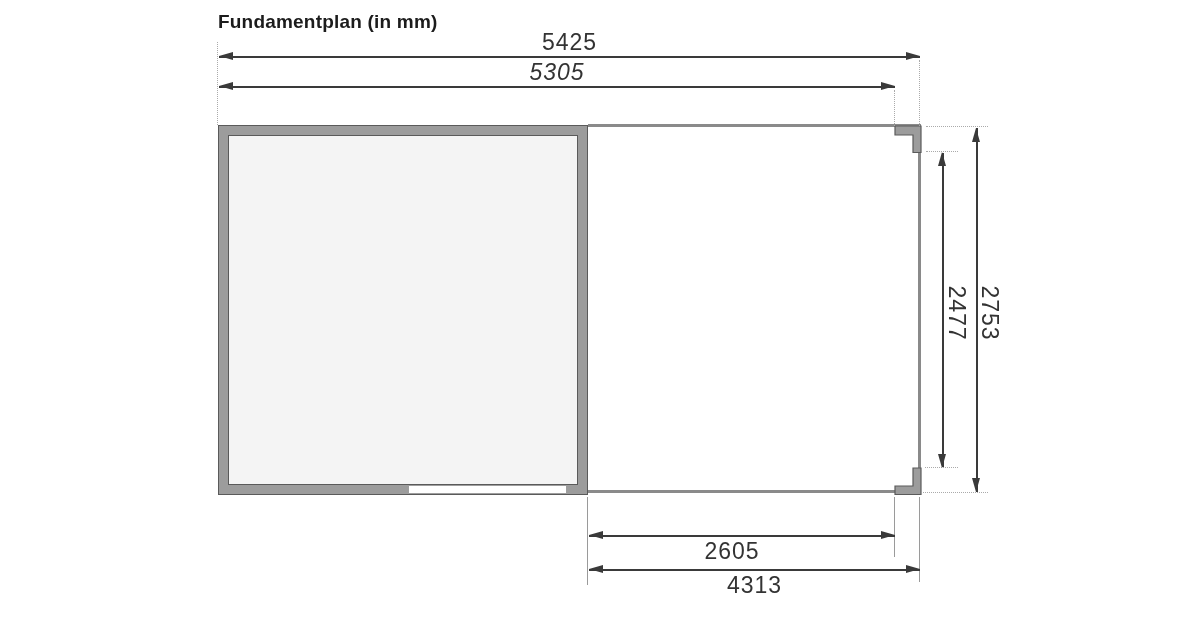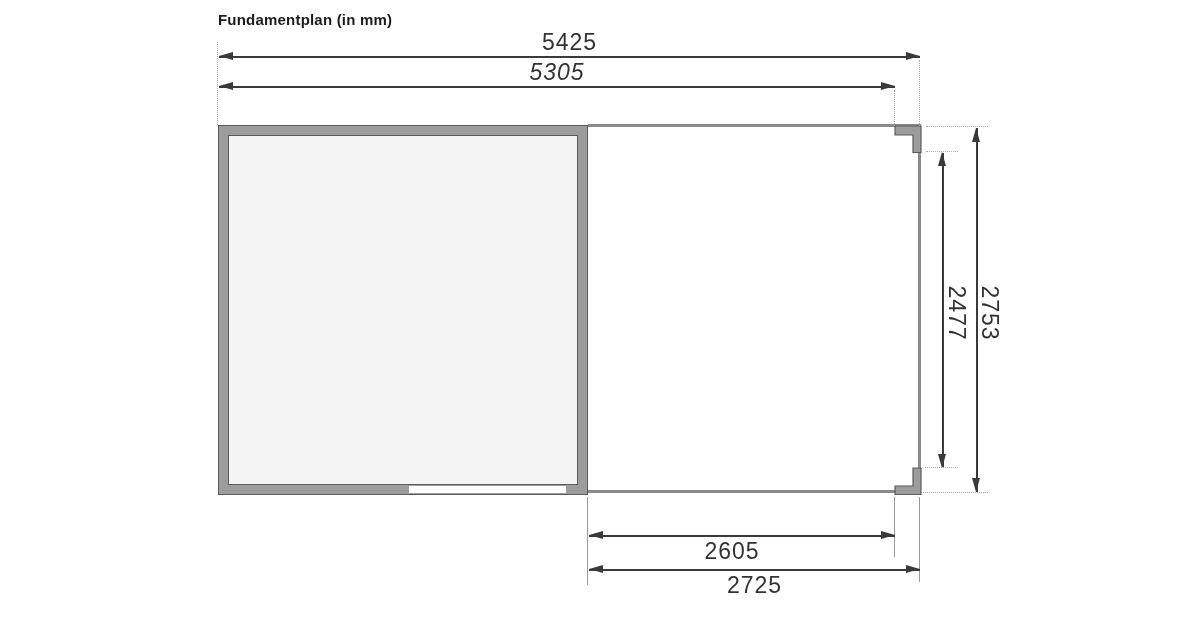--- a/index.html
+++ b/index.html
@@ -15,21 +15,21 @@
   }
   html,body{margin:0;padding:0;background:var(--background);}
   .canvas{
     position:relative;width:1200px;height:629px;overflow:hidden;
     background:var(--background);
     font-family:"Liberation Sans", sans-serif;
   }
   .abs{position:absolute;}
   .plan-title{
     left:218px;top:11px;
-    font-size:15px;font-weight:bold;color:var(--title-text);
+    font-size:19px;font-weight:bold;color:var(--title-text);
     letter-spacing:0.2px;white-space:nowrap;
   }
   
   .room-outer{
     left:218px;top:125px;width:370px;height:370px;
     background:var(--wall-fill);
     border:1px solid var(--wall-edge);
     box-sizing:border-box;
   }
   .room-inner{
@@ -122,21 +122,21 @@
     <div class="abs dline-h" style="left:589px;top:535px;width:306px;"></div>
     <div class="abs arr left" style="left:589px;top:531px;"></div>
     <div class="abs arr right" style="left:881px;top:531px;"></div>
     <div class="abs dim-label" style="left:589px;top:540px;width:286px;">2605</div>
   </div>
 
   <div>
     <div class="abs dline-h" style="left:589px;top:569px;width:331px;"></div>
     <div class="abs arr left" style="left:589px;top:565px;"></div>
     <div class="abs arr right" style="left:906px;top:565px;"></div>
-    <div class="abs dim-label" style="left:589px;top:574px;width:331px;">2725</div>
+    <div class="abs dim-label" style="left:589px;top:574px;width:331px;">4313</div>
   </div>
 
   <div>
     <div class="abs dline-v" style="left:942px;top:153px;height:314px;"></div>
     <div class="abs arr up" style="left:938px;top:152px;"></div>
     <div class="abs arr down" style="left:938px;top:454px;"></div>
     <div class="abs dim-label vert" style="left:956px;top:313px;">2477</div>
   </div>
 
   <div>

